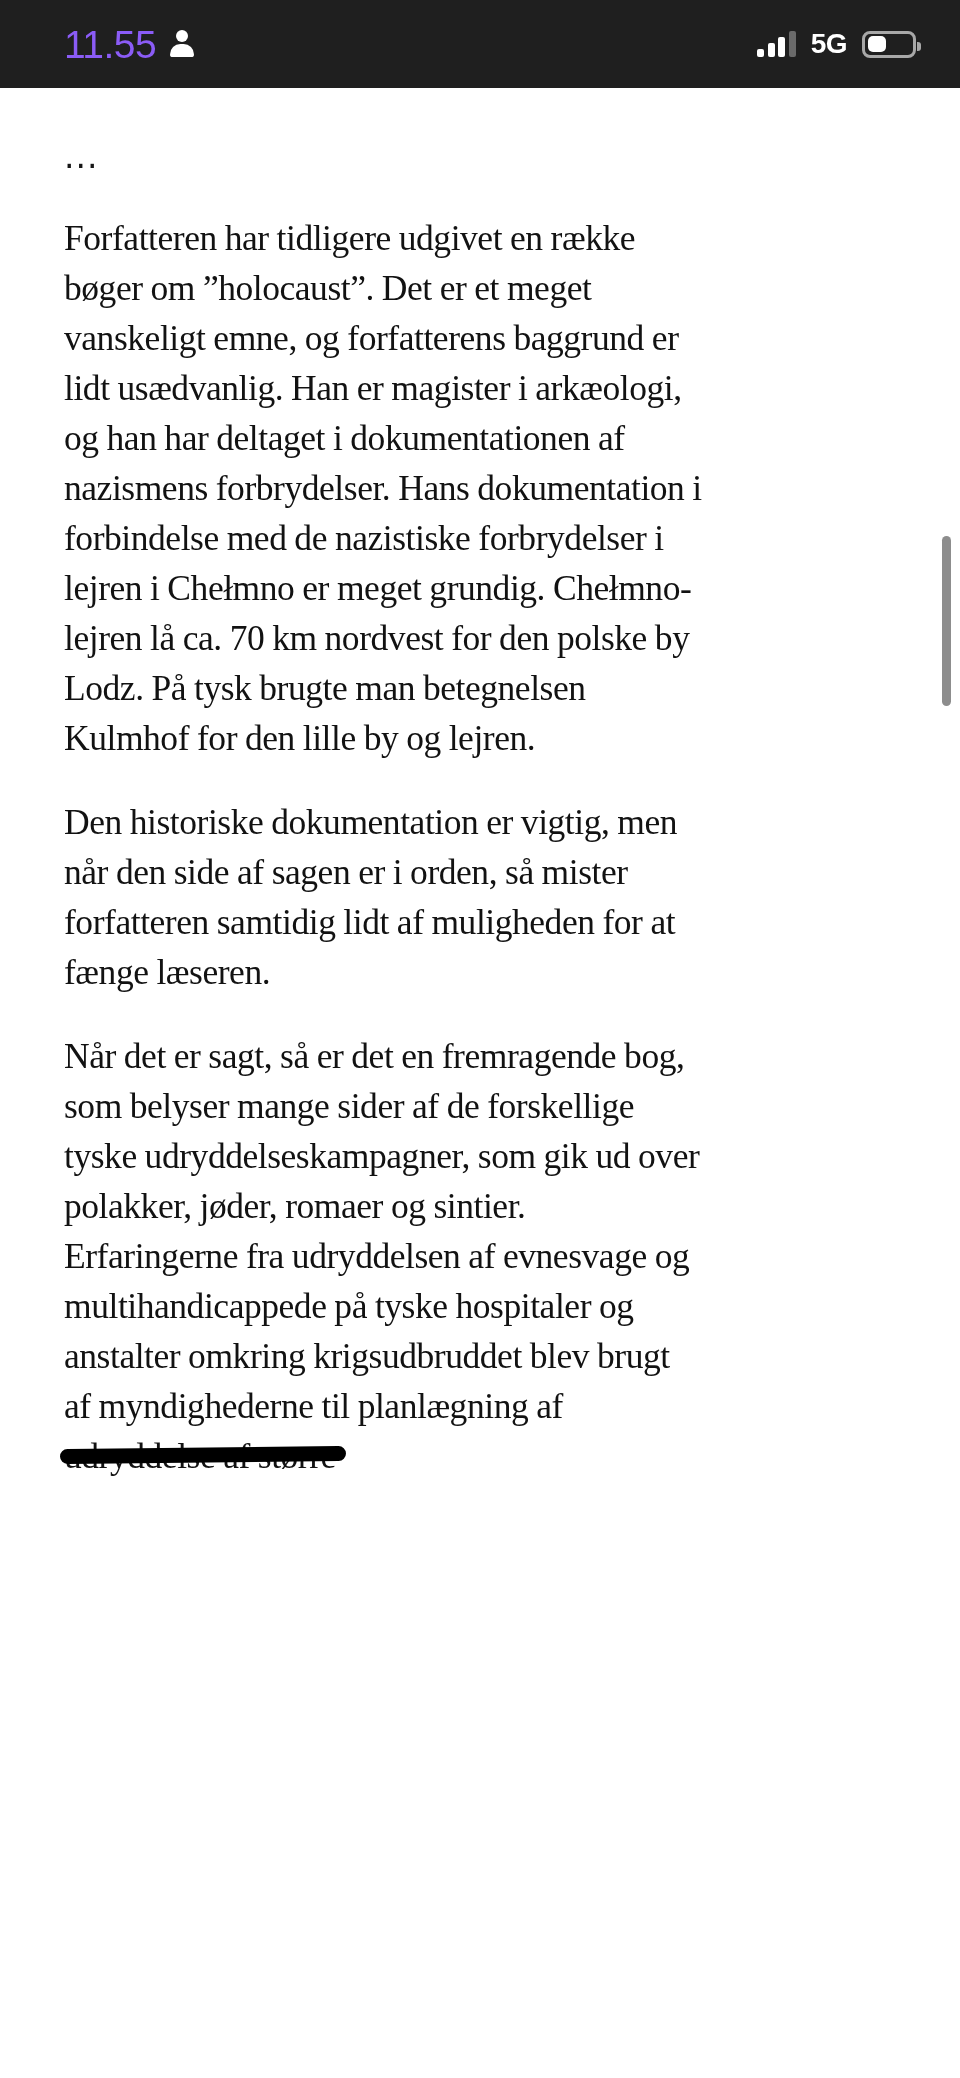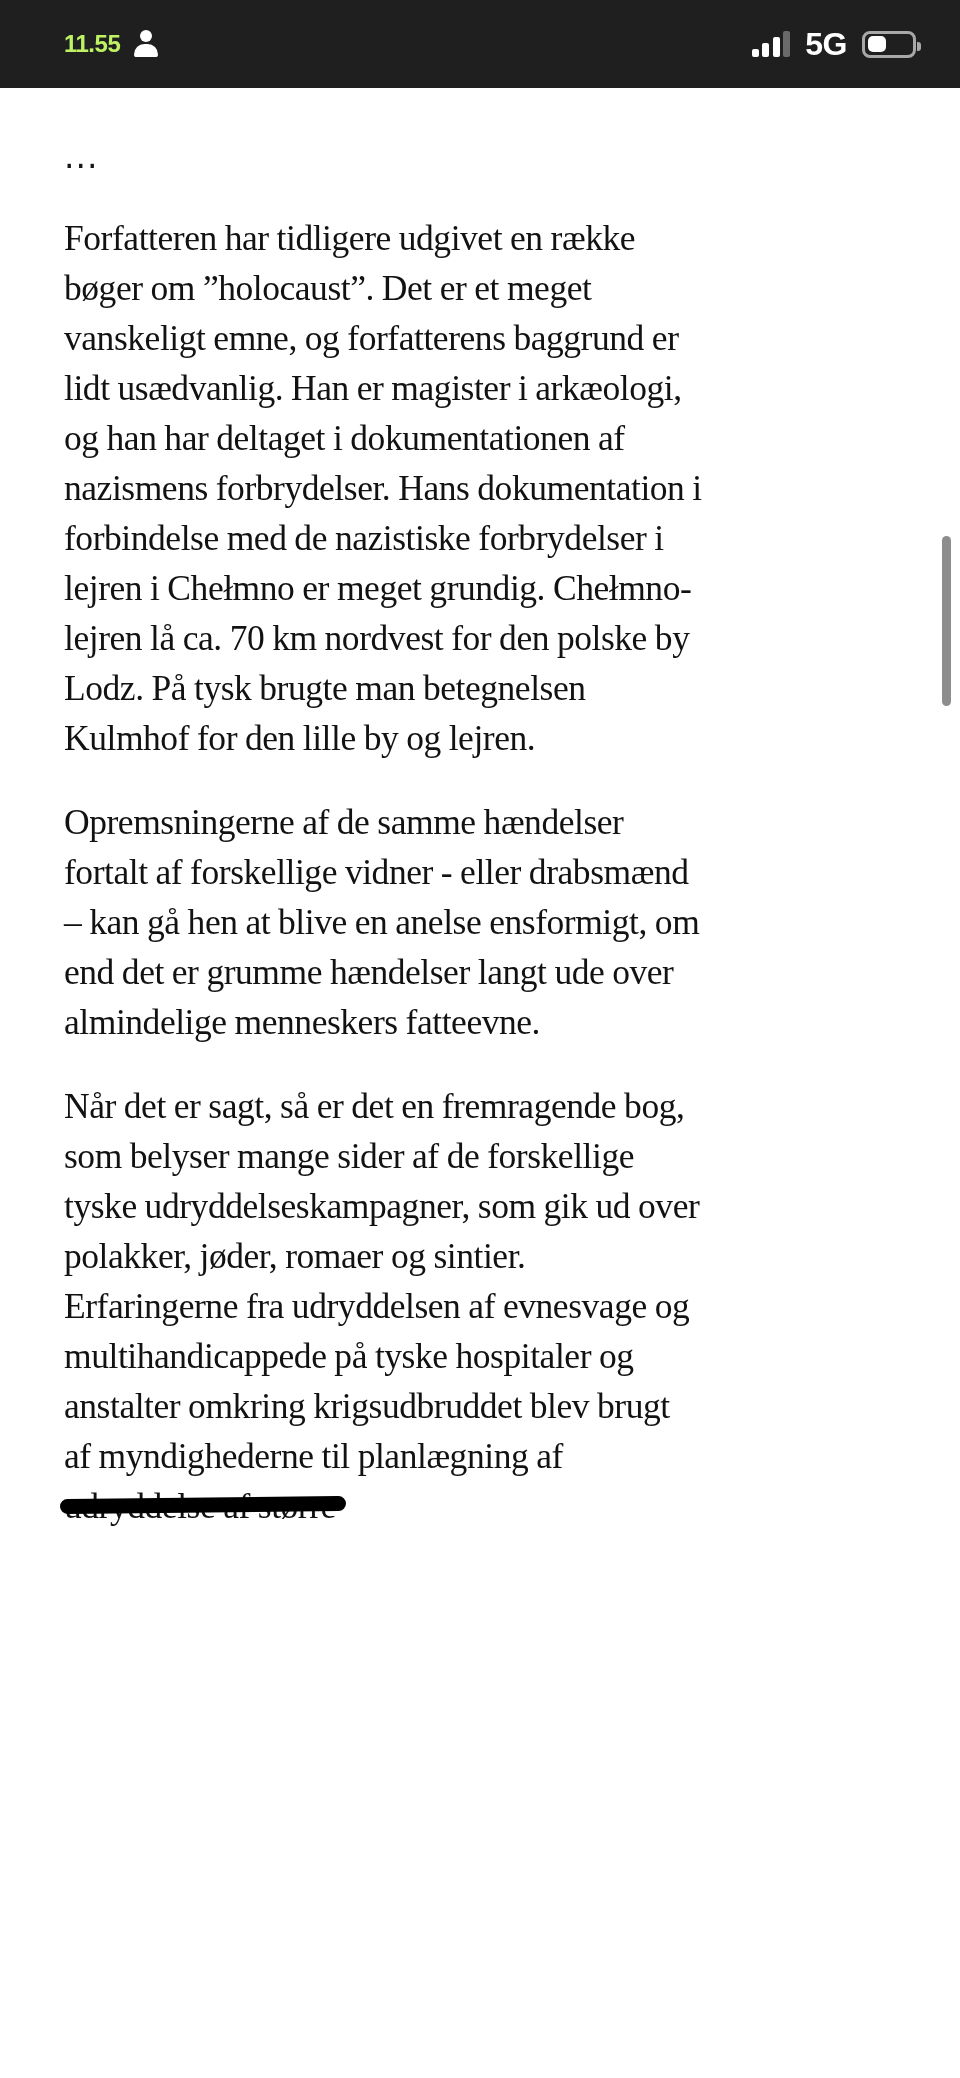--- a/index.html
+++ b/index.html
@@ -27,23 +27,23 @@
     position: relative;
   }
 
   .status-left {
     display: flex;
     align-items: center;
     gap: 13px;
   }
 
   .status-time {
-    color: #bef264;
-    font-size: 24px;
-    font-weight: bold;
+    color: #8b5cf6;
+    font-size: 39px;
+    font-weight: normal;
     letter-spacing: -0.5px;
     line-height: 1;
     font-family: "Liberation Sans", sans-serif;
   }
 
   .person-icon {
     width: 26px;
     height: 28px;
     position: relative;
     display: inline-block;
@@ -87,21 +87,21 @@
     background: #ffffff;
     border-radius: 2px;
   }
   .signal-bars i:nth-child(1) { height: 8px; }
   .signal-bars i:nth-child(2) { height: 14px; }
   .signal-bars i:nth-child(3) { height: 20px; }
   .signal-bars i:nth-child(4) { height: 26px; background: #6a6a6a; }
 
   .network-label {
     color: #ffffff;
-    font-size: 32px;
+    font-size: 28px;
     font-weight: bold;
     letter-spacing: -0.5px;
     line-height: 1;
   }
 
   .battery {
     width: 54px;
     height: 27px;
     border: 3px solid #a8a8a8;
     border-radius: 8px;
@@ -227,22 +227,22 @@
 </div>
 
 <div class="page">
 
   <div class="ellipsis">...</div>
 
   <div class="article">
 
     <p class="para">Forfatteren har tidligere udgivet en række bøger om ”holocaust”. Det er et meget vanskeligt emne, og forfatterens baggrund er lidt usædvanlig. Han er magister i arkæologi, og han har deltaget i dokumentationen af nazismens forbrydelser. Hans dokumentation i forbindelse med de nazistiske forbrydelser i lejren i Chełmno er meget grundig. Chełmno-lejren lå ca. 70 km nordvest for den polske by Lodz. På tysk brugte man betegnelsen Kulmhof for den lille by og lejren.</p>
 
-
-    <p class="para">Opremsningerne af de samme hændelser fortalt af forskellige vidner - eller drabsmænd – kan gå hen at blive en anelse ensformigt, om end det er grumme hændelser langt ude over almindelige menneskers fatteevne.</p>
+    <p class="para p2-part">Den historiske dokumentation er vigtig, men når den side af sagen er i orden, så mister forfatteren samtidig lidt af muligheden for at fænge læseren.</p>
+
 
     <p class="para tight"><span>Når det er sagt, så er det en fremragende bog, som belyser mange sider af de forskellige tyske udryddelseskampagner, som gik ud over polakker, jøder, romaer og sintier. Erfaringerne fra udryddelsen af evnesvage og multihandicappede på tyske hospitaler og anstalter omkring krigsudbruddet blev brugt af myndighederne til planlægning af </span><span class="redacted">udryddelse af større</span></p>
 
   </div>
 
   <div class="scrollbar-track">
     <div class="scrollbar-thumb"></div>
   </div>
 
 </div>

